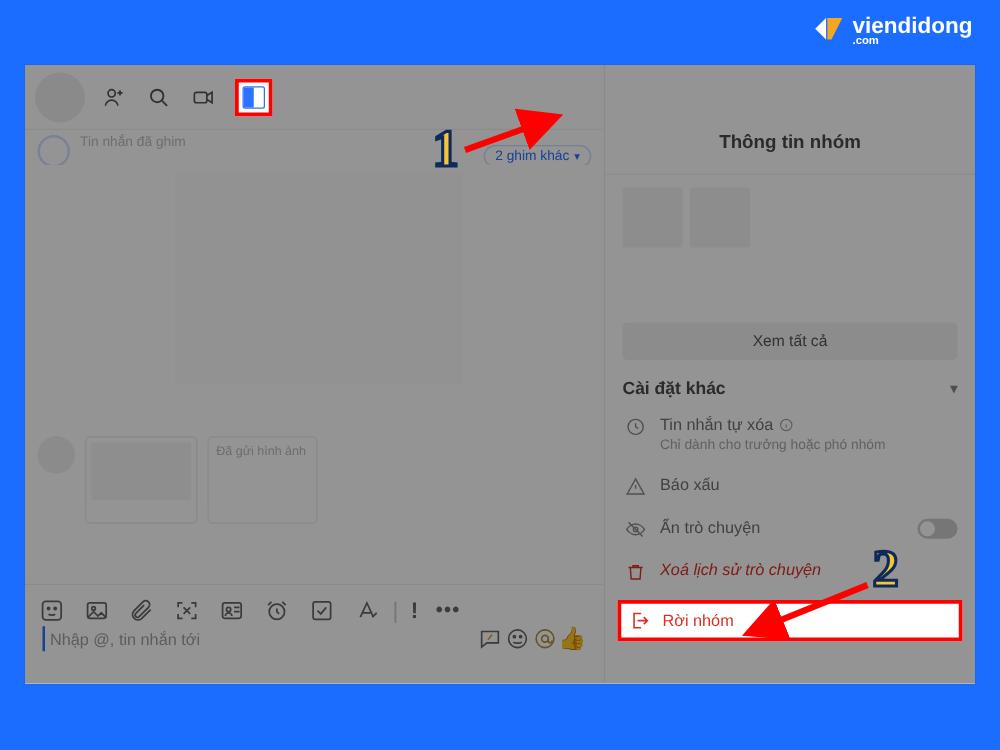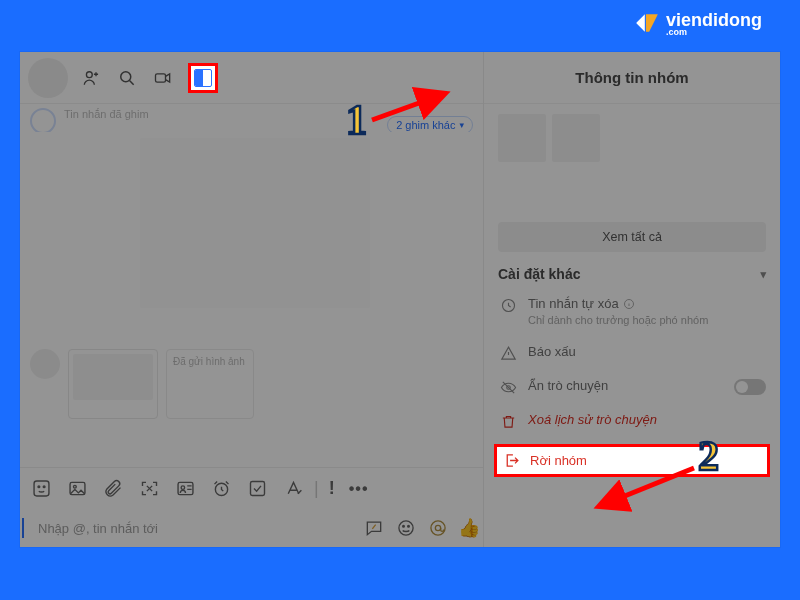--- a/index.html
+++ b/index.html
@@ -4,21 +4,21 @@
 <style>
   * { box-sizing: border-box; margin: 0; padding: 0; }
   body {
     width: 800px; height: 600px;
     font-family: -apple-system, BlinkMacSystemFont, "Segoe UI", Arial, sans-serif;
     background: #1a6dff;
     overflow: hidden;
     position: relative;
     color: #333;
   }
-  .top-strip { height: 46px; display:flex; align-items:center; justify-content:flex-end; padding-right:38px; }
+  .top-strip { height: 46px; display:flex; align-items:center; justify-content:flex-end; padding-right:22px; }
   .brand { display:flex; align-items:center; gap:6px; color:#fff; font-weight:600; font-size:18px; }
   .brand-logo { width:26px; height:26px; position:relative; }
   .brand-logo svg { width:100%; height:100%; }
   .brand-sub { font-size:9px; }
   .screenshot {
     position:absolute; left:20px; top:52px; width:760px; height:495px;
     background:#fff; overflow:hidden;
     box-shadow: 0 0 0 1px rgba(0,0,0,0.04);
   }
   .dim { position:absolute; inset:0; background:rgba(0,0,0,0.42); pointer-events:none; z-index:50;}
@@ -47,29 +47,29 @@
   .msg-ava { width:30px; height:30px; border-radius:50%; background:#f0f0f0;}
   .msg-card { width:90px; height:70px; background:#fff; border:1px solid #e8e8e8; border-radius:4px;}
   .msg-card::before{content:""; display:block; height:46px; background:#f5f5f5; margin:4px; border-radius:2px;}
   .msg-bubble { width:88px; padding:6px; background:#fff; border:1px solid #ececec; border-radius:4px; font-size:10px; color:#bbb;}
   .compose-toolbar { position:absolute; left:0; bottom:38px; height:42px; width:100%; padding:0 10px; display:flex; align-items:center; gap:14px; border-top:1px solid #eee;}
   .tb-icon { width:22px; height:22px; color:#666; display:flex; align-items:center; justify-content:center;}
   .tb-icon svg{width:21px;height:21px;stroke:#666;fill:none;stroke-width:1.6;}
   .tb-sep { color:#ccc; font-size:18px; font-weight:300; margin:0 -4px;}
   .tb-bang { font-weight:700; font-size:18px; color:#666;}
   .tb-dots { font-weight:700; font-size:16px; color:#666; letter-spacing:1px;}
-  .compose-input-row { position:absolute; left:0; bottom:0; height:38px; width:100%; display:flex; align-items:center; padding:0 2px; gap:10px;}
+  .compose-input-row { position:absolute; left:0; bottom:17px; height:38px; width:100%; display:flex; align-items:center; padding:0 14px; }
   .compose-cursor{width:2px;height:20px;background:#2a72ff;margin-right:4px;}
   .compose-ph { color:#a0a0a0; font-size:13px; flex:0 0 auto;}
   .compose-spacer{flex:1;}
   .ci { width:22px; height:22px; display:flex; align-items:center; justify-content:center;}
   .ci svg{width:20px;height:20px;}
   .thumb { font-size:18px;}
   .info-pane { position:absolute; right:0; top:0; width:297px; height:100%; border-left:1px solid #ededed; background:#fff; font-size:13px; color:#4a4a4a;}
-  .info-title { height:52px; display:flex; align-items:center; justify-content:center; font-weight:600; font-size:15px; border-bottom:1px solid #f2f2f2;}
+  .info-title { height:52px; display:flex; align-items:center; justify-content:center; font-weight:600; font-size:15px; border-bottom:1px solid #f2f2f2;margin-top:36px;}
   .media-box { height:108px; padding:10px 14px; }
   .media-thumbs{display:flex;gap:6px;}
   .mt{width:48px;height:48px;background:#f3f3f3;border-radius:2px;}
   .see-all { margin:10px 14px 0 14px; height:30px; background:#f2f2f2; border-radius:4px; display:flex;align-items:center;justify-content:center; font-size:12.5px; color:#555;}
   .section-h { display:flex; align-items:center; justify-content:space-between; padding:14px 14px 6px 14px; font-weight:600; font-size:14px;}
   .section-h::after{content:"▾"; color:#888; font-size:11px;}
   .setting-row { display:flex; align-items:flex-start; gap:10px; padding:8px 14px; color:#707070;justify-content:flex-end;}
   .setting-row.red { color:#d93025;font-style:italic; }
   .setting-row .s-ico { width:20px; flex:0 0 20px; display:flex; align-items:center; justify-content:center; margin-top:1px;}
   .setting-row .s-ico svg{width:17px;height:17px;}

